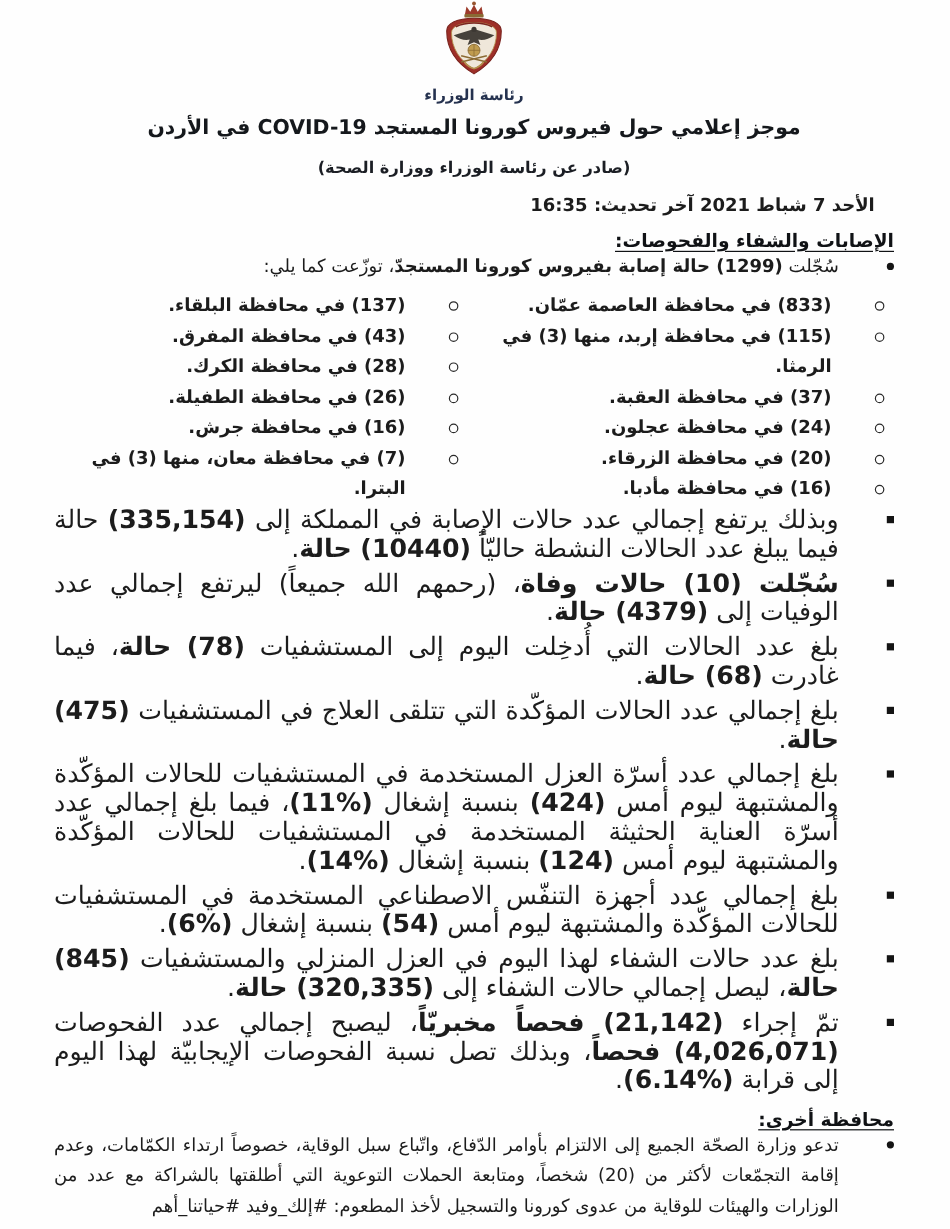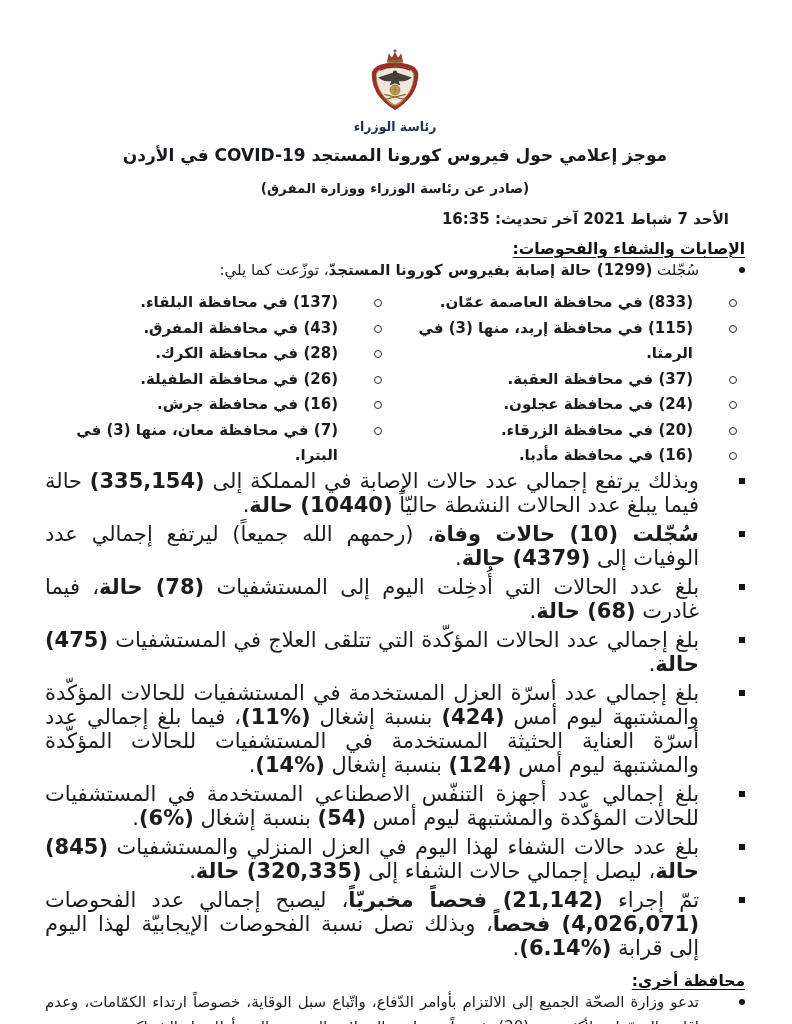--- a/index.html
+++ b/index.html
@@ -1,21 +1,21 @@
 <!DOCTYPE html>
 <html lang="ar" dir="rtl"><head>
 <meta charset="utf-8">
 <style>
   html,body{margin:0;padding:0;background:#ffffff;}
   body{width:792px;height:1024px;font-family:"DejaVu Sans","Liberation Sans",sans-serif;color:#1c1c1c;}
   .page{width:792px;height:1024px;background:#fefefe;overflow:hidden;box-sizing:border-box;position:relative;}
   .content{padding:0 47px 0 45px;}
 
   
-  .doc-header{text-align:center;padding-top:48px;}
+  .doc-header{text-align:center;}
   .logo-wrap{display:block;margin:0 auto;width:90px;}
   .logo-caption{margin-top:1px;font-size:12.5px;font-weight:bold;color:#25324f;letter-spacing:.5px;}
   .doc-title{margin-top:11px;font-size:17px;font-weight:bold;color:#15181c;}
   .doc-subtitle{margin-top:15px;font-size:13.5px;font-weight:bold;color:#1b1e24;}
 
   .date-line{margin-top:14px;text-align:right;font-size:15px;font-weight:bold;padding-left:0;}
   .date-line .inner{margin-right:16px;}
 
   .section-heading{margin-top:12px;font-size:15.5px;font-weight:bold;color:#101215;}
   .section-heading span{text-decoration:underline;text-underline-offset:3px;}
@@ -88,21 +88,21 @@
 
           <g>
             <path d="M38 52 L62 58 M62 52 L38 58" stroke="#8a6a33" stroke-width="1.4"></path>
             <path d="M41 58 C44 62 47 63.5 50 64 C53 63.5 56 62 59 58" fill="none" stroke="#b3914e" stroke-width="1.6"></path>
           </g>
         </svg>
         <div class="logo-caption">رئاسة الوزراء</div>
       </div>
 
       <div class="doc-title">موجز إعلامي حول فيروس كورونا المستجد COVID-19 في الأردن</div>
-      <div class="doc-subtitle">(صادر عن رئاسة الوزراء ووزارة المفرق)</div>
+      <div class="doc-subtitle">(صادر عن رئاسة الوزراء ووزارة الصحة)</div>
     </header>
 
     <div class="date-line">
       <span class="inner">الأحد 7 شباط 2021 آخر تحديث: 16:35</span>
     </div>
 
     <div class="section-heading">
       <span>الإصابات والشفاء والفحوصات:</span>
     </div>
 

